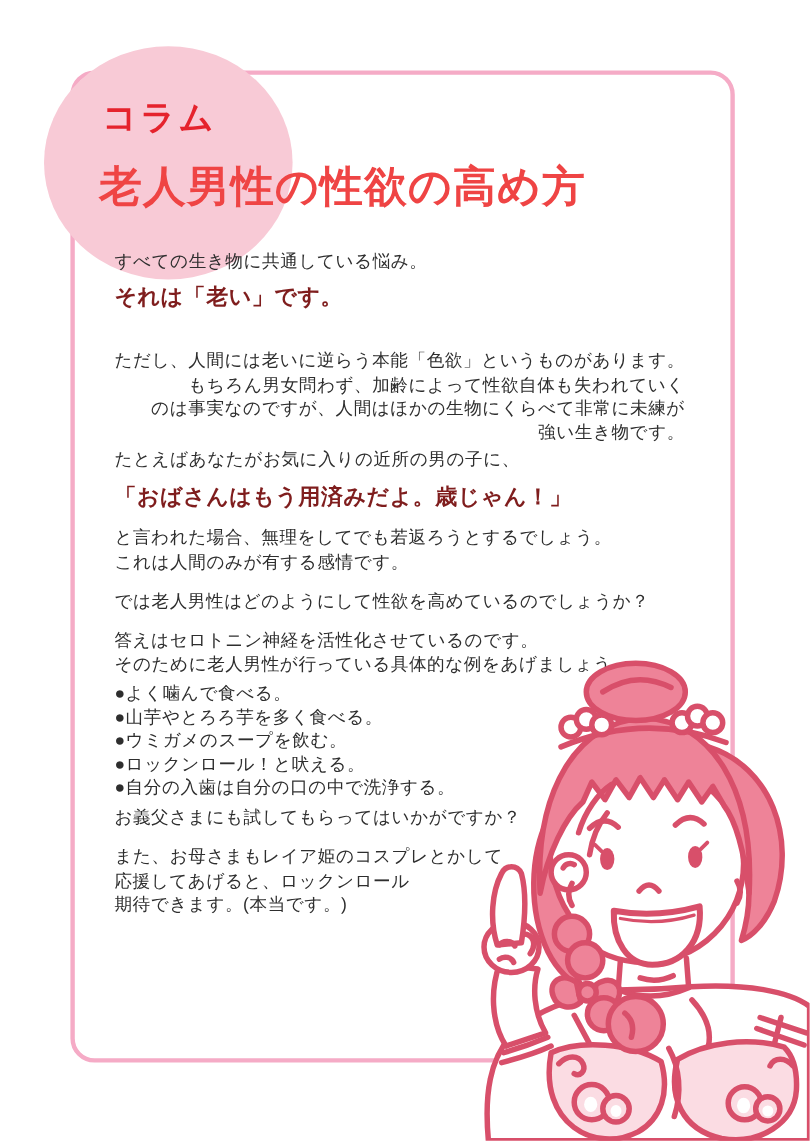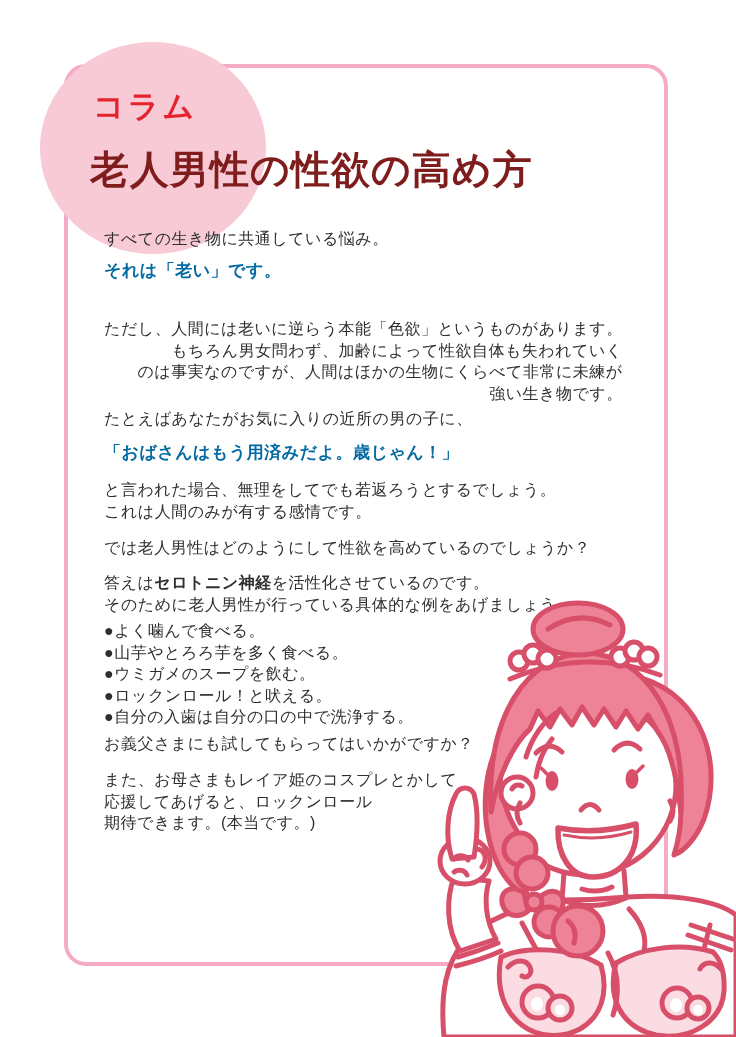--- a/index.html
+++ b/index.html
@@ -30,46 +30,46 @@
   .col-label {
     position: absolute; left: 93px; top: 86px;
     font-size: 31px; font-weight: 800;
     color: #e5232d;
     letter-spacing: 3px;
     z-index: 3; white-space: nowrap;
   }
   .title {
     position: absolute; left: 90px; top: 143px;
     font-size: 39px; font-weight: 800;
-    color: #7f1d1d;
+    color: #ef4444;
     letter-spacing: 1px;
     z-index: 3; white-space: nowrap;
   }
 
   .tline, .tblock {
     position: absolute; left: 104px;
     font-size: 16px; line-height: 21.5px;
     letter-spacing: 0.5px;
     color: #2e2e2e;
     z-index: 3; white-space: nowrap;
   }
   .tblock div { white-space: nowrap; }
-  .strong { font-weight: 800; font-size: 17px; color: #0369a1; }
+  .strong { font-weight: 800; font-size: 20px; color: #7f1d1d; }
   .b-intro    { top: 228px; }
   .b-em1      { top: 260px; }
   .b-aging    { top: 318px; text-align: right; }
   .b-example  { top: 408px; }
   .b-quote    { top: 442px; }
   .b-react    { top: 479px; }
   .b-question { top: 537px; }
   .b-answer   { top: 572px; }
   .b-bullets  { top: 620px; }
   .b-suggest  { top: 733px; }
   .b-closing  { top: 769px; }
-  .inline-b { font-weight: 700; }
+  .inline-b { font-weight: 400; }
 
   .illustration {
     position: absolute; left: 386px; top: 597px;
     width: 350px; height: 440px;
     z-index: 4;
   }
 </style>
 </head>
 <body>
 

